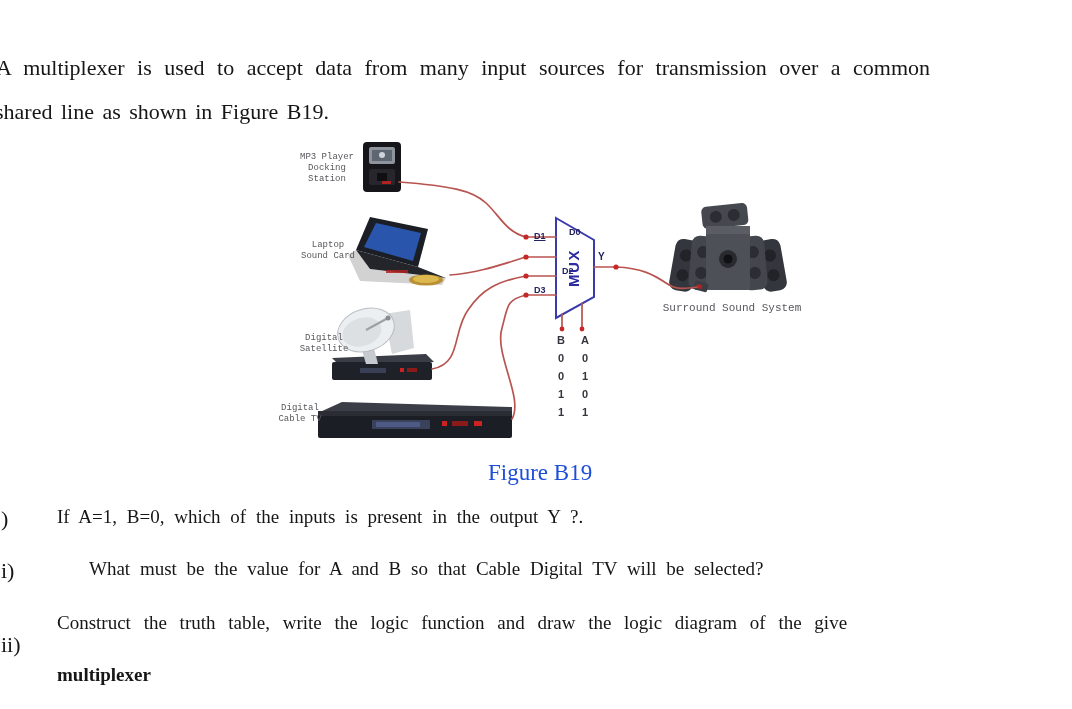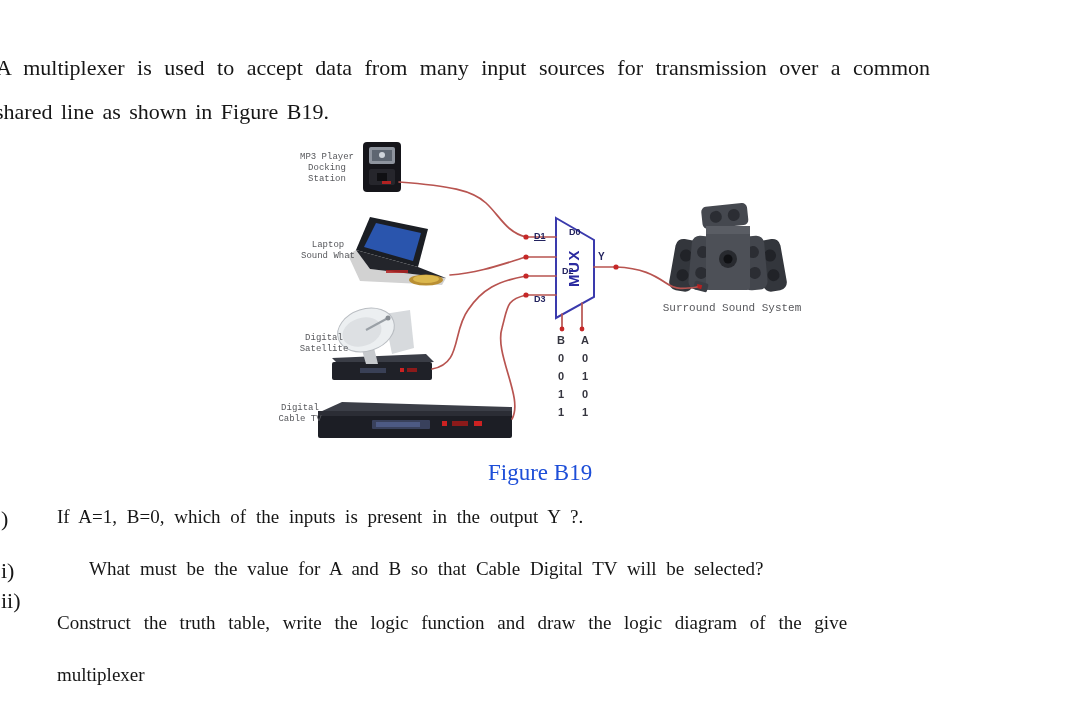--- a/index.html
+++ b/index.html
@@ -175,38 +175,38 @@
       <circle cx="582" cy="329" r="2.4"></circle>
     </g>
   </svg>
 
   <div class="devlabel" style="left:290px;top:152px;width:74px;">
     <div>MP3 Player</div>
     <div>Docking Station</div>
   </div>
   <div class="devlabel" style="left:296px;top:240px;width:64px;">
     <div>Laptop</div>
-    <div>Sound What</div>
+    <div>Sound Card</div>
   </div>
   <div class="devlabel" style="left:298px;top:333px;width:52px;">
     <div>Digital</div>
     <div>Satellite</div>
   </div>
   <div class="devlabel" style="left:274px;top:403px;width:52px;">
     <div>Digital</div>
     <div>Cable TV</div>
   </div>
   <div class="devlabel" style="left:662px;top:303px;width:140px;font-size:11px;">
     <div>Surround Sound System</div>
   </div>
 
   <div class="pinlabel" style="left:534px;top:227px;margin-left:35px;">D0</div>
   <div class="pinlabel" style="left:534px;top:231px;text-decoration:underline;">D1</div>
   <div class="pinlabel" style="left:534px;top:266px;padding-left:28px;">D2</div>
-  <div class="pinlabel" style="left:534px;top:294px;">D3</div>
+  <div class="pinlabel" style="left:534px;top:285px;">D3</div>
   <div class="ylabel">Y</div>
   <div class="muxlabel">MUX</div>
 
   <div class="ttable">
     <div>B</div>
     <div>A</div>
     <div>0</div>
     <div>0</div>
     <div>0</div>
     <div>1</div>
@@ -220,20 +220,20 @@
 
   <div>
     <span class="q-marker" style="top:506px;">)</span>
     <span class="q-text" style="top:506px;word-spacing:5px;">If A=1, B=0, which of the inputs is present in the output Y ?.</span>
   </div>
   <div>
     <span class="q-marker" style="top:558px;">i)</span>
     <span class="q-text" style="top:558px;word-spacing:5px;margin-left:32px;">What must be the value for A and B so that Cable Digital TV will be selected?</span>
   </div>
   <div>
-    <span class="q-marker" style="top:588px;text-align:right;">ii)</span>
+    <span class="q-marker" style="top:632px;text-align:right;">ii)</span>
     <span class="q-text" style="top:612px;word-spacing:8px;">Construct the truth table, write the logic function and draw the logic diagram of the give</span>
   </div>
   <div>
-    <span class="q-text" style="top:664px;">multiplexer</span>
+    <span class="q-text" style="top:664px;font-weight:bold;">multiplexer</span>
   </div>
 
 </div>
 
 </body></html>

